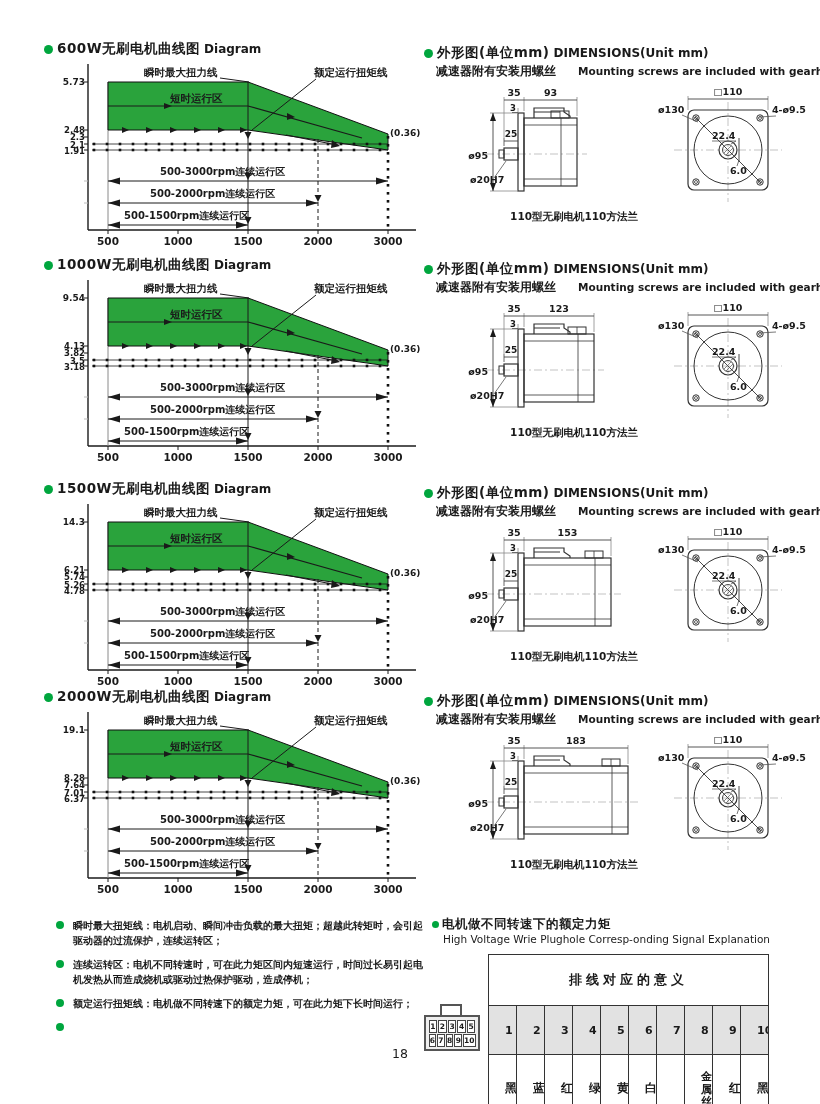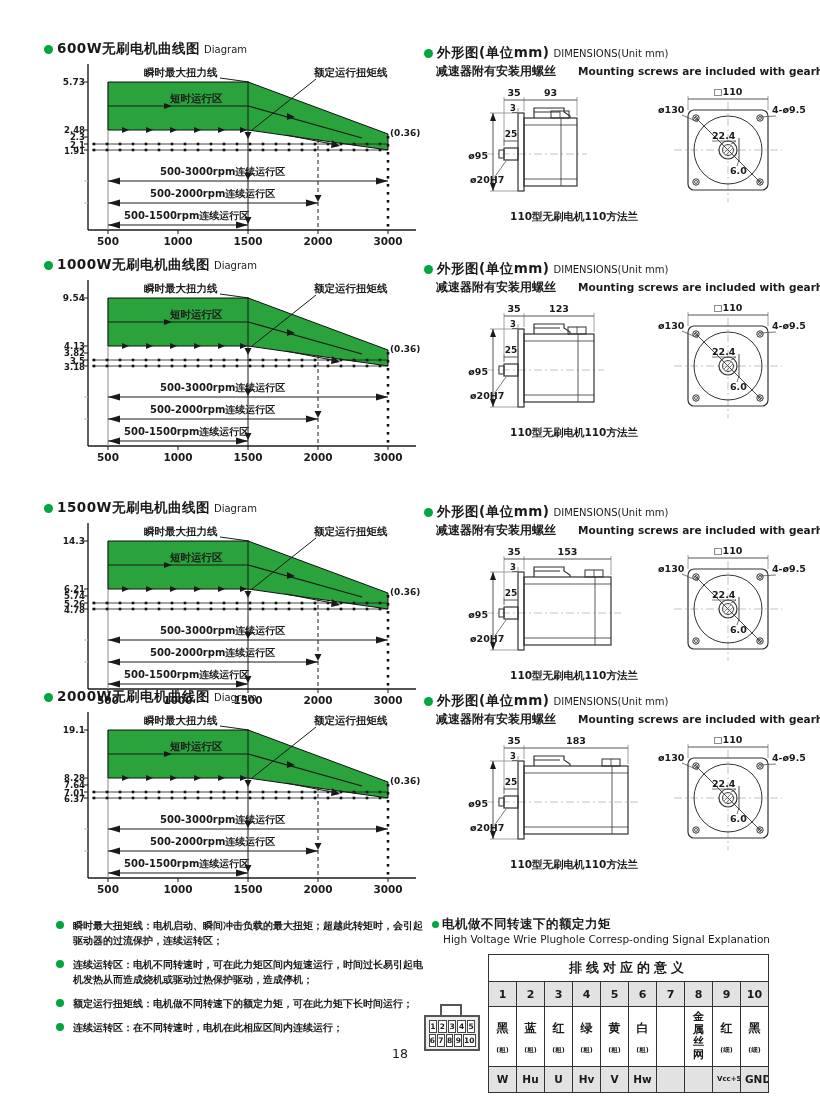--- a/index.html
+++ b/index.html
@@ -7,21 +7,21 @@
     position:relative; width:820px; height:1104px; background:#ffffff;
     font-family:"DejaVu Sans","Liberation Sans",sans-serif; color:#1a1a1a;
     overflow:hidden; margin:0 auto;
   }
   .row{position:absolute; left:0; width:820px; height:216px;}
   .chart-block{position:absolute; left:44px; top:0; width:382px;}
   .dims-block{position:absolute; left:424px; top:4px; width:392px;}
   .sec-title{display:flex; align-items:baseline; gap:4px; height:18px; white-space:nowrap;}
   .bullet{width:9px; height:9px; border-radius:50%; background:#00a63e; align-self:center; flex:0 0 auto;}
   .t-cn{font-size:13.5px; font-weight:bold; letter-spacing:0.5px;}
-  .t-en{font-size:10px; font-weight:normal;}
+  .t-en{font-size:12px; font-weight:bold;}
   .dims-sub{display:flex; gap:22px; align-items:baseline; margin:1px 0 0 12px; white-space:nowrap;}
   .dims-sub .s-cn{font-size:12px; font-weight:600;}
   .dims-sub .s-en{font-size:10.5px; font-weight:bold;}
   svg{display:block; font-family:inherit;}
   .torque-chart{margin-top:2px;}
   .dims-svg{margin-top:2px;}
 
   
   .notes{position:absolute; left:56px; top:918px; width:376px;}
   .note-item{display:flex; gap:9px; margin-bottom:9px;}
@@ -37,21 +37,21 @@
   .plug{position:absolute; left:424px; top:1004px; width:56px;}
   .plug-latch{width:18px; height:9px; border:2.5px solid #555; border-bottom:none; margin-left:16px; background:#fff;}
   .plug-body{border:2.5px solid #555; background:#eee; padding:2px;}
   .plug-row{display:flex;}
   .plug-cell{flex:1; border:1.2px solid #444; background:#fff; font-size:7.5px; font-weight:bold;
              text-align:center; line-height:11px; height:11px; margin:0.5px;}
 
   table.signal{position:absolute; left:488px; top:954px; border-collapse:collapse;
                table-layout:fixed; width:281px;}
   table.signal td{border:1.3px solid #333; text-align:center; vertical-align:middle;
-                  padding:4px; overflow:hidden;}
+                  padding:16px; overflow:hidden;}
   td.hd{font-size:13px; font-weight:bold; letter-spacing:4px; height:18px; background:#fff;}
   td.num{font-size:11px; font-weight:bold; height:16px; background:#e2e2e2;}
   td.col{height:30px; background:#fff; font-weight:bold;}
   td.col .main{font-size:12px;}
   td.col .main.long{font-size:11px; line-height:1.15; display:inline-block;}
   td.col .sub{font-size:6.5px;}
   td.sig{font-size:10.5px; font-weight:bold; height:17px; background:#e2e2e2;}
   td.sig.small{font-size:7px;}
 
   .page-num{position:absolute; left:0; top:1046px; width:800px; text-align:center; font-size:12.5px;}
@@ -478,21 +478,21 @@
           <line x1="352" y1="34" x2="335" y2="35" stroke="#555" stroke-width="0.8"></line>
           <text x="288" y="57" font-size="9.5" font-weight="600" text-anchor="start" fill="#1a1a1a">22.4</text>
           <line x1="288" y1="59" x2="312" y2="59" stroke="#555" stroke-width="0.8"></line>
           <line x1="312" y1="59" x2="307" y2="62" stroke="#555" stroke-width="0.8"></line>
           <text x="306" y="92" font-size="9.5" font-weight="600" text-anchor="start" fill="#1a1a1a">6.0</text>
           <line x1="313" y1="84" x2="315" y2="78" stroke="#555" stroke-width="0.8"></line>
         </svg>
     </div>
   </div>
 
-  <div class="row" style="top:499px">
+  <div class="row" style="top:480px">
     <div class="chart-block">
       <div class="sec-title">
         <span class="bullet"></span>
         <span class="t-cn">1500W无刷电机曲线图</span>
         <span class="t-en">Diagram</span>
       </div>
       <svg class="torque-chart" width="376" height="196" viewBox="0 0 376 196">
           <line x1="44" y1="4" x2="44" y2="170" stroke="#1a1a1a" stroke-width="1.4"></line>
           <line x1="44" y1="170" x2="372" y2="170" stroke="#1a1a1a" stroke-width="1.4"></line>
           <line x1="64" y1="170" x2="64" y2="174" stroke="#1a1a1a" stroke-width="1"></line>
@@ -917,21 +917,20 @@
     <div class="note-item">
       <span class="note-bullet"></span>
       <p class="note-text">连续运转区：电机不同转速时，可在此力矩区间内短速运行，时间过长易引起电机发热从而造成烧机或驱动过热保护驱动，造成停机；</p>
     </div>
     <div class="note-item">
       <span class="note-bullet"></span>
       <p class="note-text">额定运行扭矩线：电机做不同转速下的额定力矩，可在此力矩下长时间运行；</p>
     </div>
     <div class="note-item">
       <span class="note-bullet"></span>
-      <p class="note-text">连续运转区：在不同转速时，电机在此相应区间内连续运行；</p>
     </div>
   </div>
 
   <div class="sig-title">
     <span class="bullet"></span>
     <span class="t-cn">电机做不同转速下的额定力矩</span>
   </div>
   <div class="sig-en">High Voltage Wrie Plughole Corresp-onding Signal Explanation</div>
 
   <div class="plug">

